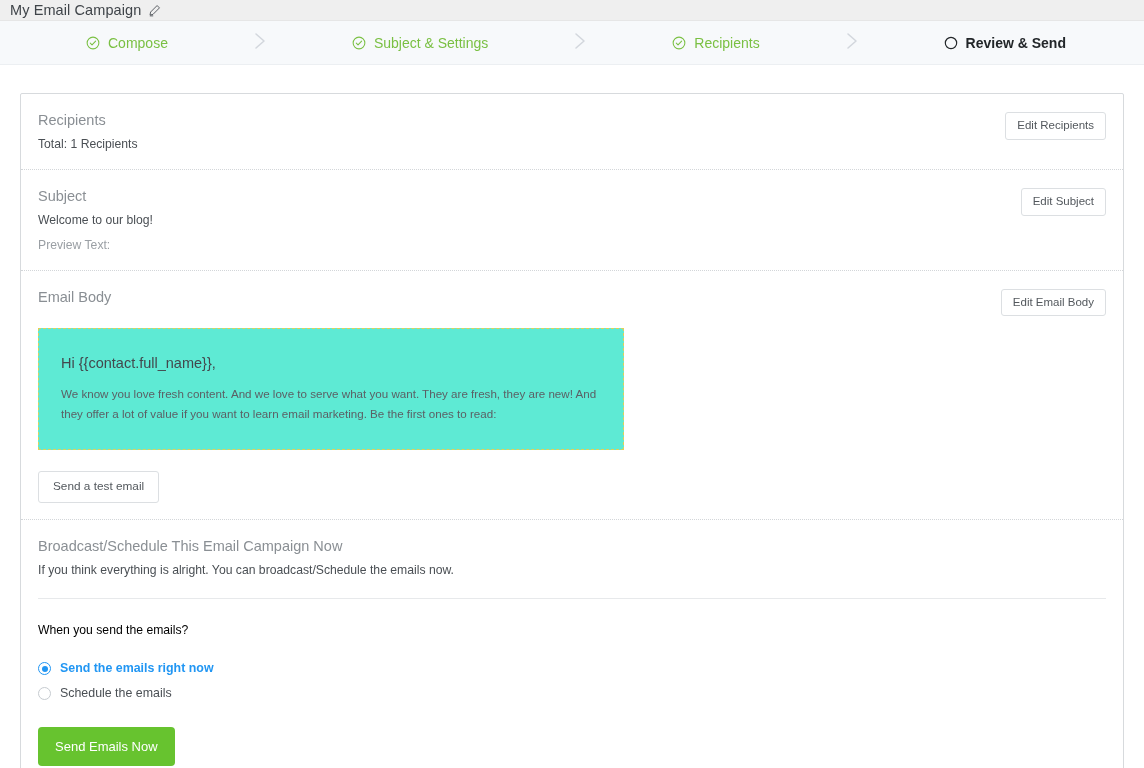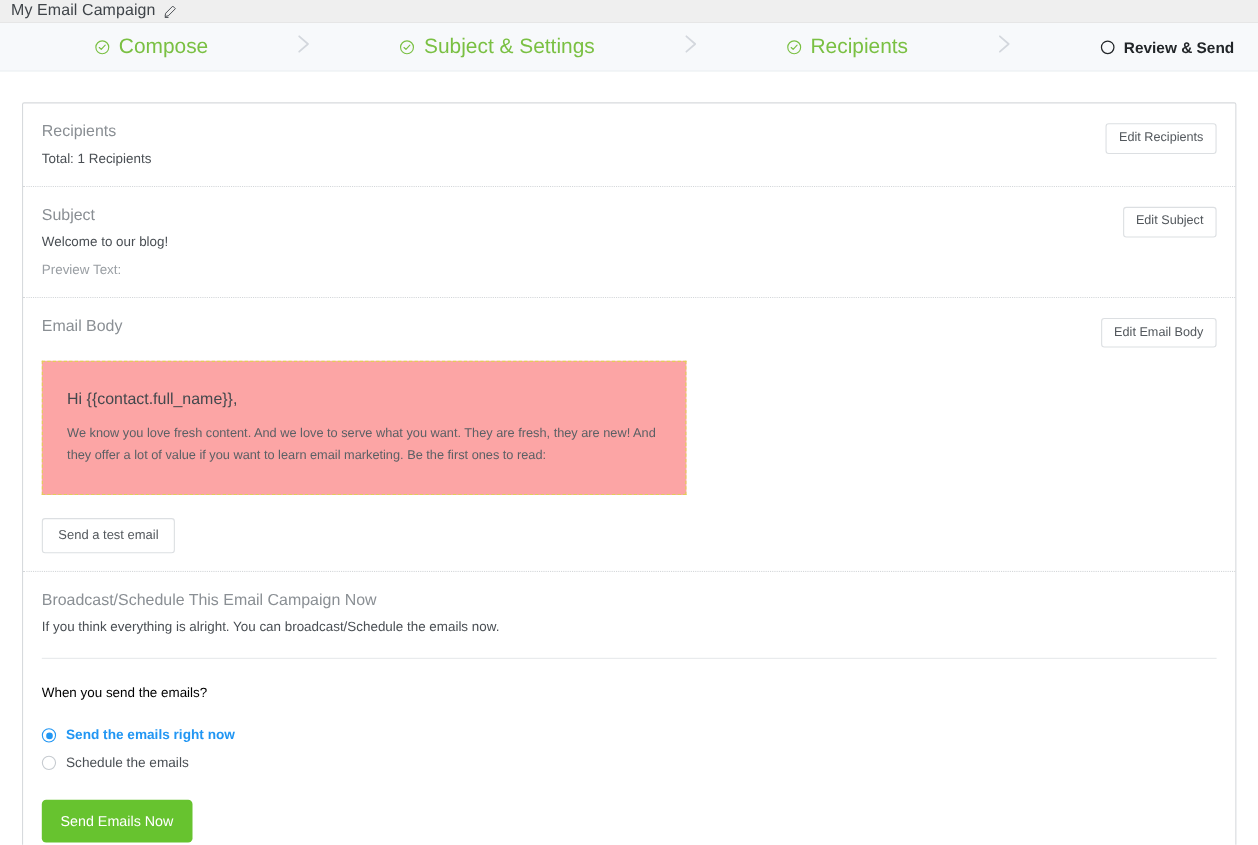--- a/index.html
+++ b/index.html
@@ -45,21 +45,21 @@
     padding: 0 22px;
   }
   .step {
     display: flex;
     align-items: center;
     gap: 8px;
     cursor: pointer;
     white-space: nowrap;
   }
   .step-label {
-    font-size: 19px;
+    font-size: 14px;
     color: #7ac043;
   }
   .step.active .step-label {
     color: #222629;
     font-weight: bold;
     font-size: 14px;
   }
   .step-icon { display: inline-flex; align-items: center; }
   .sep {
     flex: 1;
@@ -125,21 +125,21 @@
 
   .gap-6 { height: 6px; }
 
   
   .body-preview {
     margin-top: 12px;
     width: 586px;
     height: 122px;
     border: 1px dashed #e2cf57;
     padding: 26px 22px 0 22px;
-    background: #fca5a5;
+    background: #5eead4;
   }
   .body-greeting {
     font-size: 14.5px;
     color: #43484d;
     margin: 0 0 13px 0;
   }
   .body-paragraph {
     font-size: 11.6px;
     color: #5b6065;
     line-height: 1.65;
@@ -287,21 +287,21 @@
   </div>
 
   <div class="sep">
     <span class="chev">
       <svg width="16" height="20" viewBox="0 0 16 20" aria-hidden="true">
         <path d="M4 3l8 7-8 7" fill="none" stroke="#d3d7dd" stroke-width="1.6" stroke-linecap="round" stroke-linejoin="round"></path>
       </svg>
     </span>
   </div>
 
-  <div class="step-slot" style="">
+  <div class="step-slot" style="margin-right:56px">
     <div class="step active">
       <span class="step-icon">
         <svg width="14" height="14" viewBox="0 0 16 16" aria-hidden="true">
           <circle cx="8" cy="8" r="6.5" fill="none" stroke="#222629" stroke-width="1.3"></circle>
         </svg>
       </span>
       <span class="step-label">Review &amp; Send</span>
     </div>
   </div>
 

